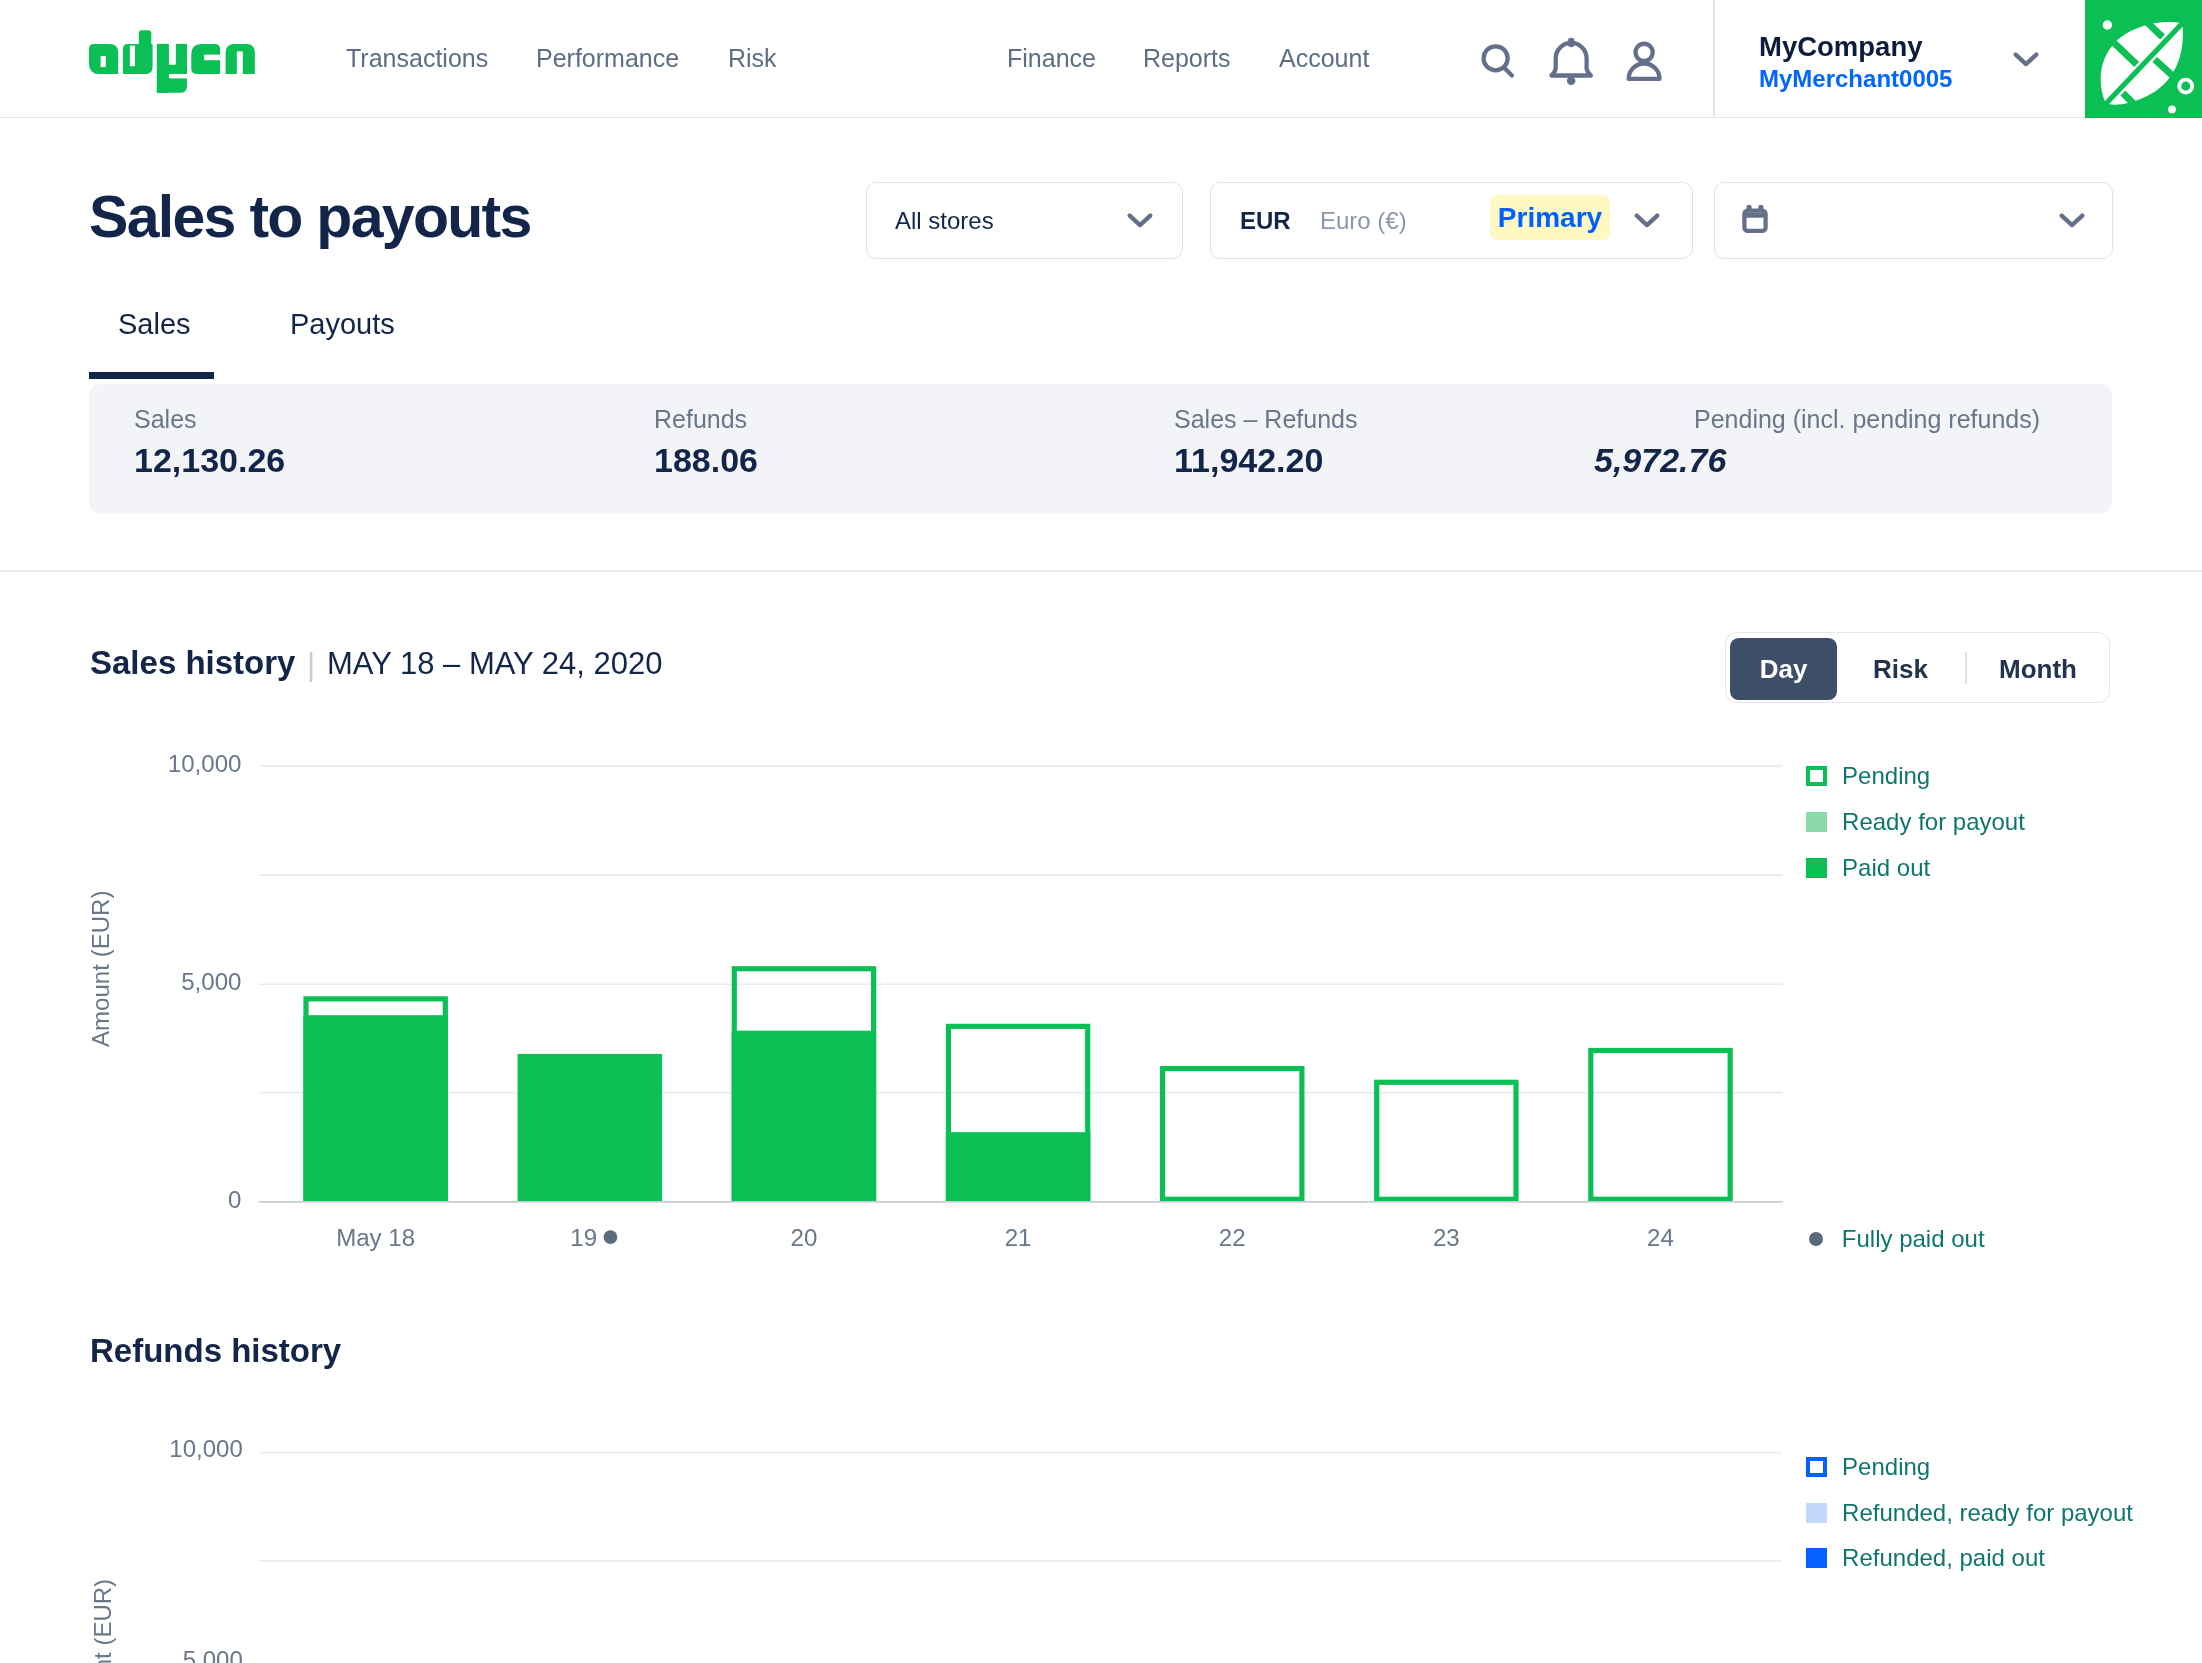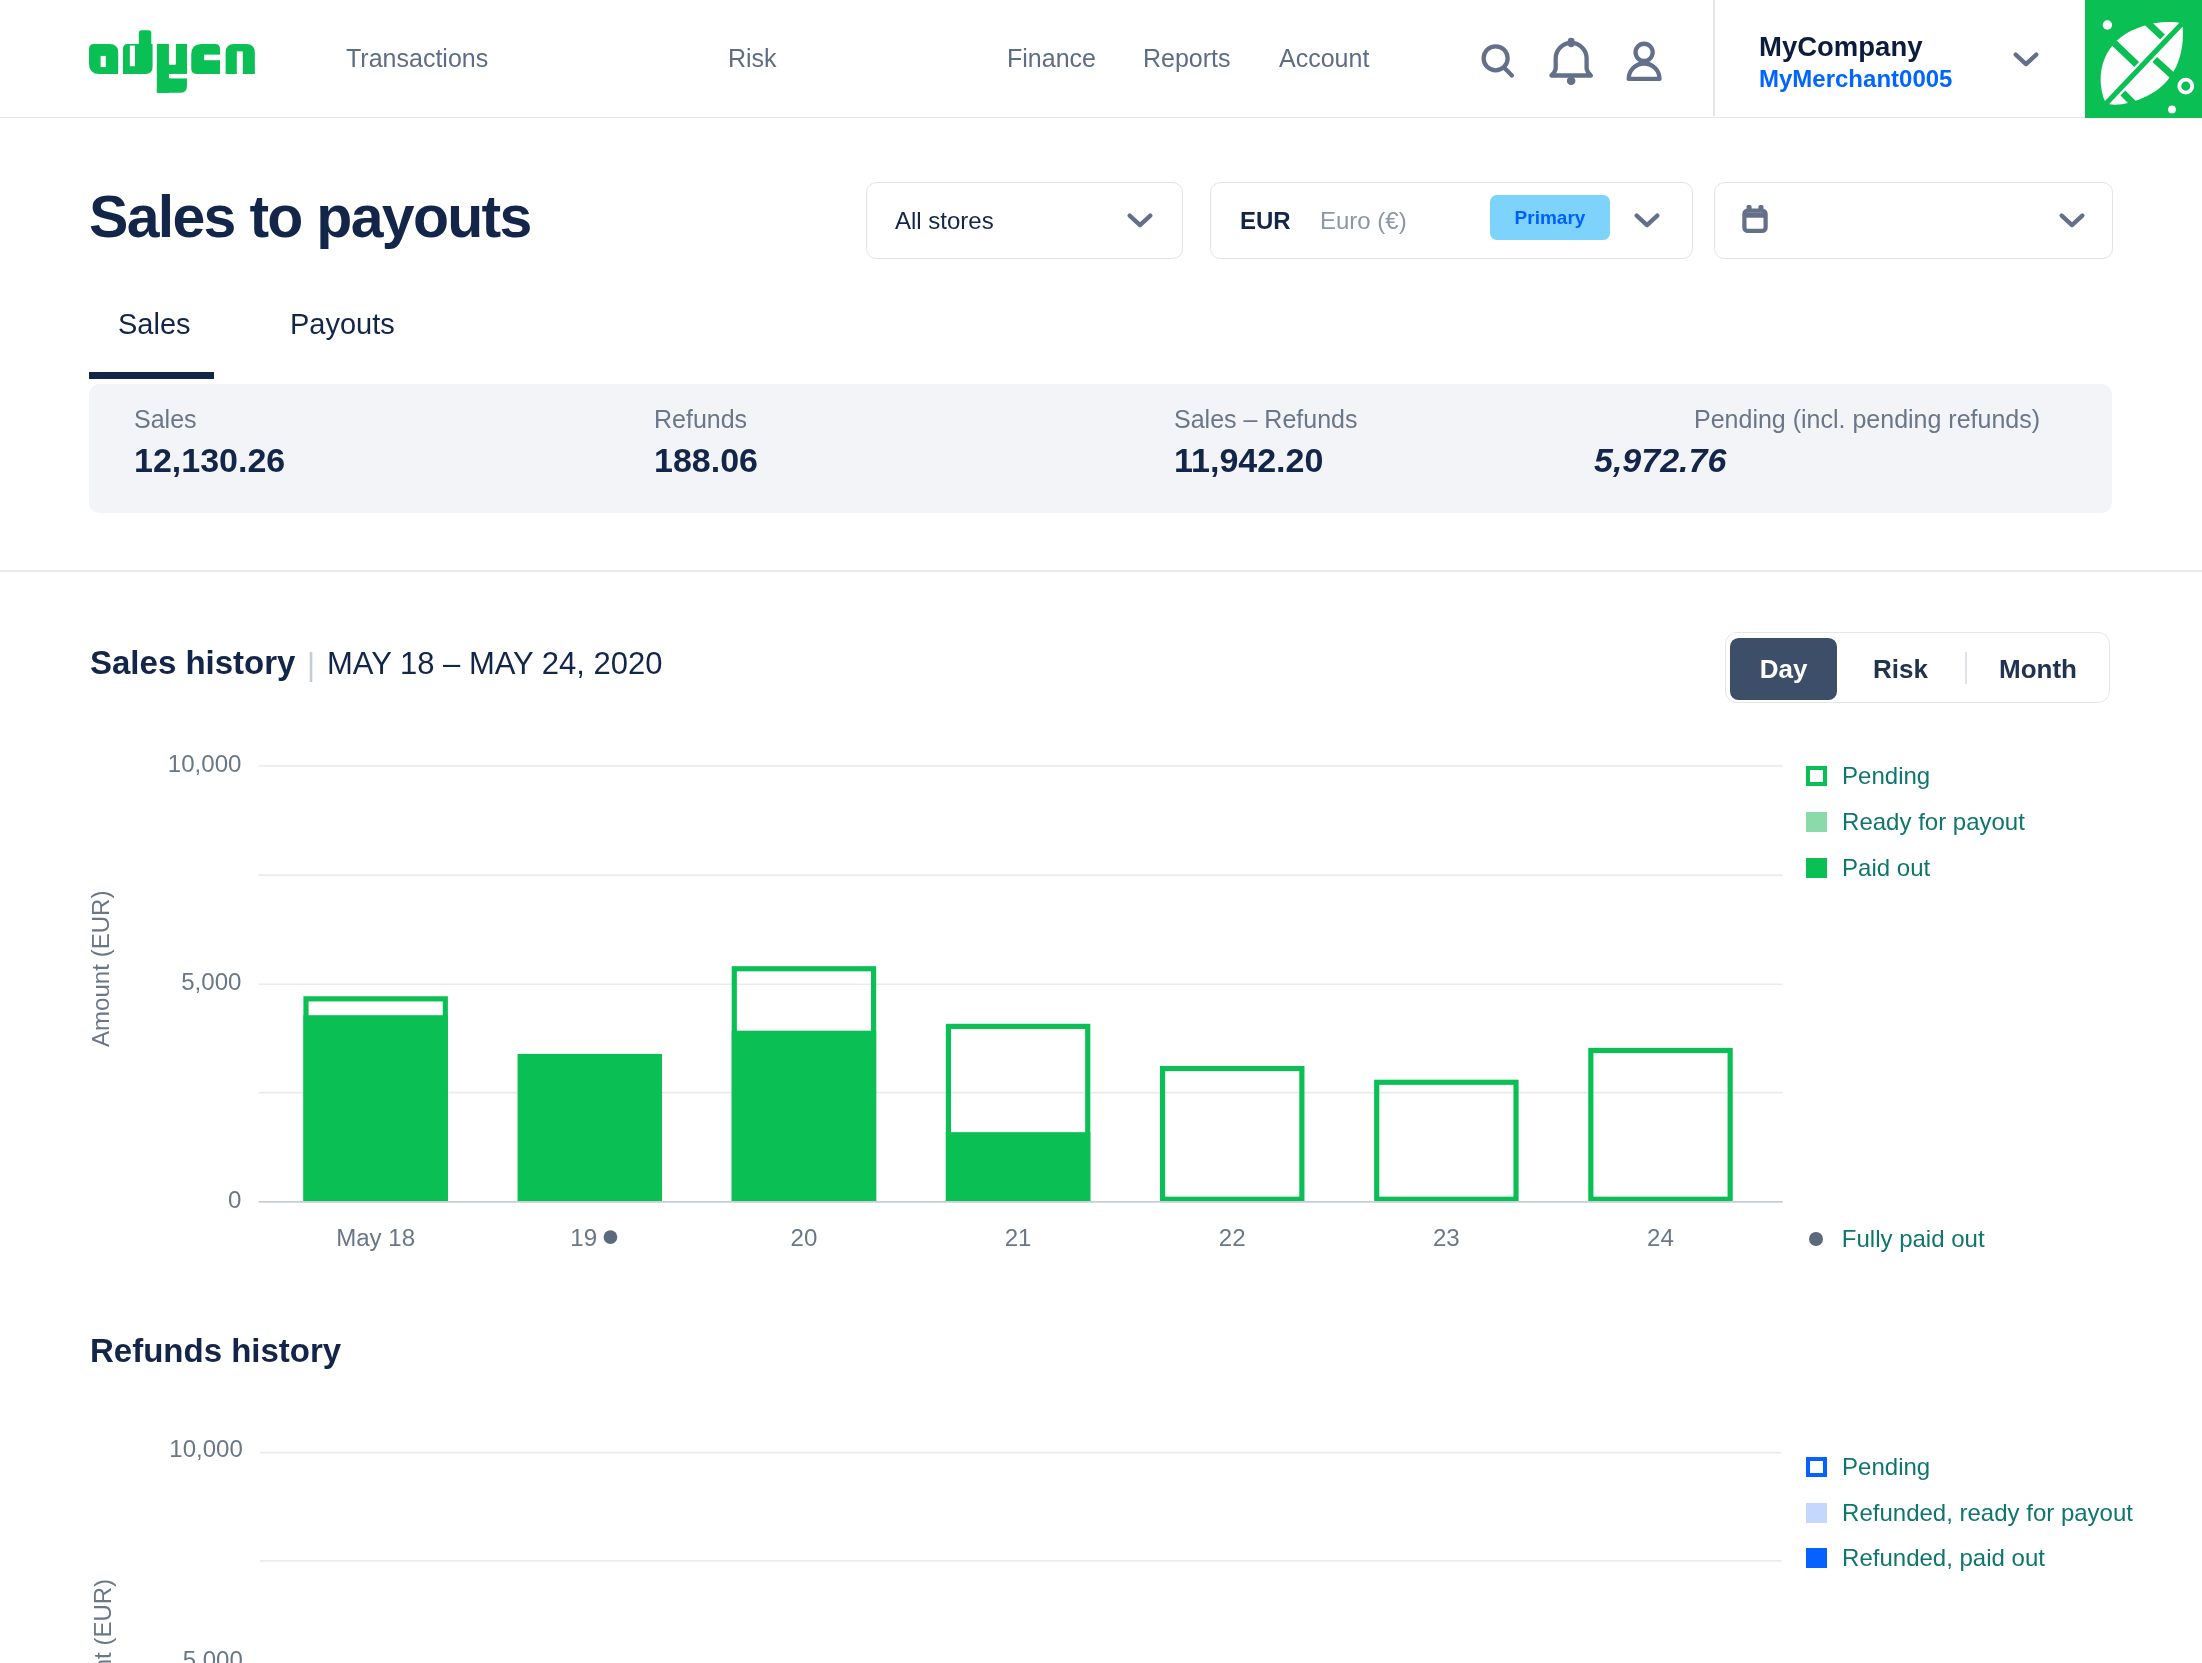--- a/index.html
+++ b/index.html
@@ -62,20 +62,21 @@
     <g fill="#ffffff">
       <rect x="13.5" y="31" width="6" height="13"></rect>
       <rect x="47.5" y="19" width="6" height="24"></rect>
       <rect x="93.5" y="17" width="7" height="24"></rect>
       <rect x="95" y="52" width="19" height="5"></rect>
       <rect x="134" y="29.5" width="18.5" height="6.5"></rect>
       <rect x="172" y="25.7" width="7" height="26.3"></rect>
     </g>
   </svg>
   <div class="navlink" style="left:346px;">Transactions</div>
+  <div class="navlink" style="left:536px;">Performance</div>
   <div class="navlink" style="left:728px;">Risk</div>
   <div class="navlink" style="left:1007px;">Finance</div>
   <div class="navlink" style="left:1143px;">Reports</div>
   <div class="navlink" style="left:1279px;">Account</div>
   <svg class="abs" style="left:1463px; top:29px;" width="206" height="69" viewBox="0 0 240 80">
     <g fill="none" stroke="#64708a" stroke-width="5" stroke-linecap="round" stroke-linejoin="round">
       <circle cx="38" cy="34" r="14"></circle>
       <line x1="48" y1="45" x2="57" y2="54"></line>
       <path d="M108,46 v-12 a18,18 0 0 1 36,0 v12 q1,5 5,8 h-46 q4,-3 5,-8 z"></path>
       <line x1="126" y1="14" x2="126" y2="17" stroke-width="8"></line>
@@ -109,21 +110,21 @@
   <div class="h1">Sales to payouts</div>
   <div class="selbox" style="left:866px; width:317px;"></div>
   <div class="selbox" style="left:1210px; width:483px;"></div>
   <div class="selbox" style="left:1714px; width:399px;"></div>
   <div class="abs" style="left:895px; top:182px; height:77px; display:flex; align-items:center; font-size:24px; color:#13264a;">All stores</div>
   <svg class="abs" style="left:1127px; top:213px;" width="26" height="15.5" viewBox="0 0 30 18">
     <polyline points="3,3 15,14 27,3" fill="none" stroke="#64708a" stroke-width="5" stroke-linecap="round" stroke-linejoin="round"></polyline>
   </svg>
   <div class="abs" style="left:1240px; top:182px; height:77px; display:flex; align-items:center; font-size:24px; font-weight:700; color:#13264a;">EUR</div>
   <div class="abs" style="left:1320px; top:182px; height:77px; display:flex; align-items:center; font-size:24px; color:#8b97a8;">Euro (€)</div>
-  <div class="abs" style="left:1490px; top:195px; width:120px; height:45px; background:#7dd3fc; border-radius:6.9px; display:flex; align-items:center; justify-content:center; font-size:19px; font-weight:700; color:#0060ff;">Primary</div>
+  <div class="abs" style="left:1490px; top:195px; width:120px; height:45px; background:#fef9c3; border-radius:6.9px; display:flex; align-items:center; justify-content:center; font-size:28px; font-weight:700; color:#0060ff;">Primary</div>
   <svg class="abs" style="left:1634px; top:213px;" width="26" height="15.5" viewBox="0 0 30 18">
     <polyline points="3,3 15,14 27,3" fill="none" stroke="#64708a" stroke-width="5" stroke-linecap="round" stroke-linejoin="round"></polyline>
   </svg>
   <svg class="abs" style="left:1742px; top:205px;" width="26" height="28" viewBox="0 0 30 33">
     <g fill="#64708a">
       <rect x="5" y="0" width="6" height="8" rx="2"></rect>
       <rect x="19" y="0" width="6" height="8" rx="2"></rect>
     </g>
     <rect x="2.5" y="6.5" width="25" height="24" rx="4" fill="none" stroke="#64708a" stroke-width="5"></rect>
     <rect x="4" y="9" width="22" height="6" fill="#64708a"></rect>

